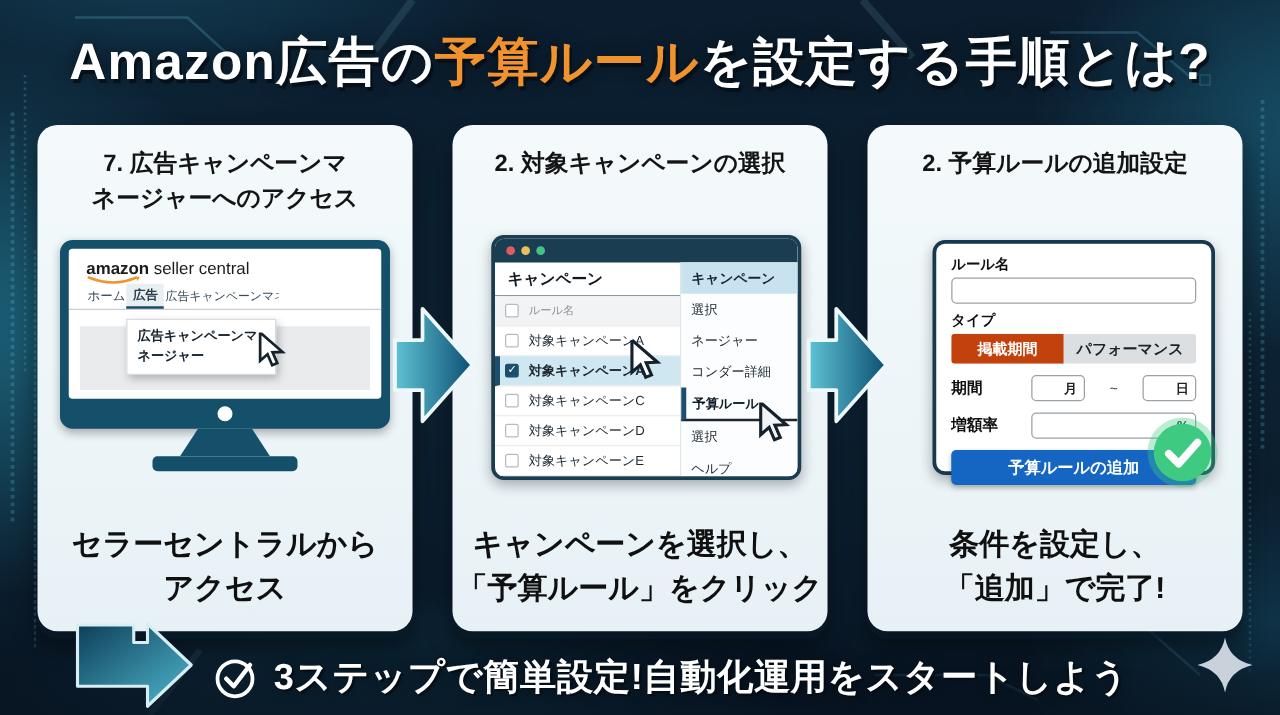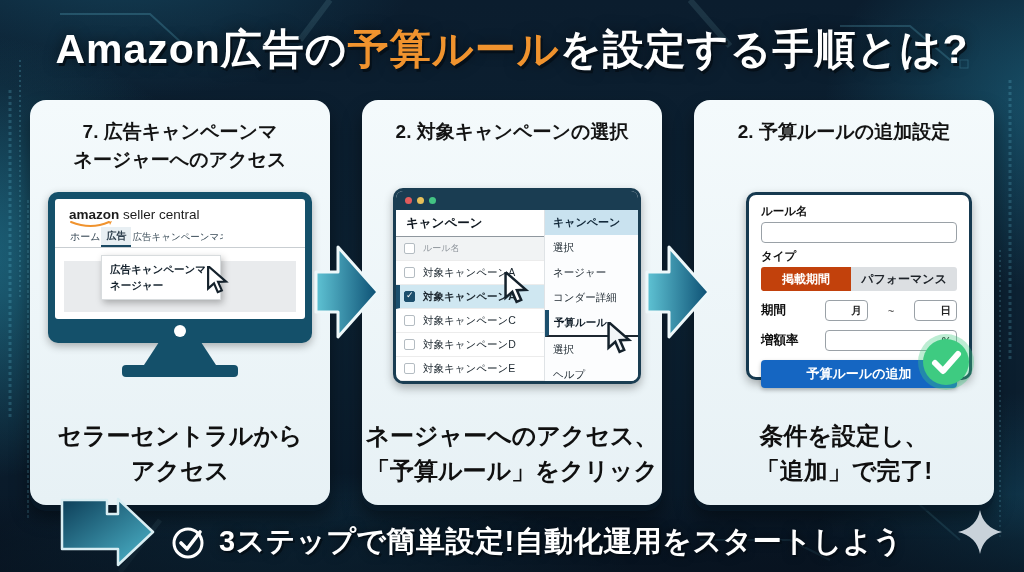--- a/index.html
+++ b/index.html
@@ -247,21 +247,21 @@
     </div>
 
     <svg class="cursor" id="cursor-step2-row" width="30" height="32" viewBox="0 0 16 18">
       <polygon points="1,0 1,14.5 4.8,11.2 7.2,16.8 9.8,15.7 7.4,10.2 12.5,10" fill="#fff" stroke="#15222c" stroke-width="1.4"></polygon>
     </svg>
     <svg class="cursor" id="cursor-step2-menu" width="30" height="32" viewBox="0 0 16 18">
       <polygon points="1,0 1,14.5 4.8,11.2 7.2,16.8 9.8,15.7 7.4,10.2 12.5,10" fill="#f2f5f7" stroke="#15222c" stroke-width="1.4"></polygon>
     </svg>
 
     <p class="caption">
-      <span>ネージャーへのアクセス、</span><br>
+      <span>キャンペーンを選択し、</span><br>
       <span>「予算ルール」をクリック</span>
     </p>
   </section>
 
   <section class="card" id="card3">
     <h2 class="card-heading">2. 予算ルールの追加設定</h2>
 
     <div class="panel">
       <div class="flabel">ルール名</div>
       <div class="finput rule-input"></div>

